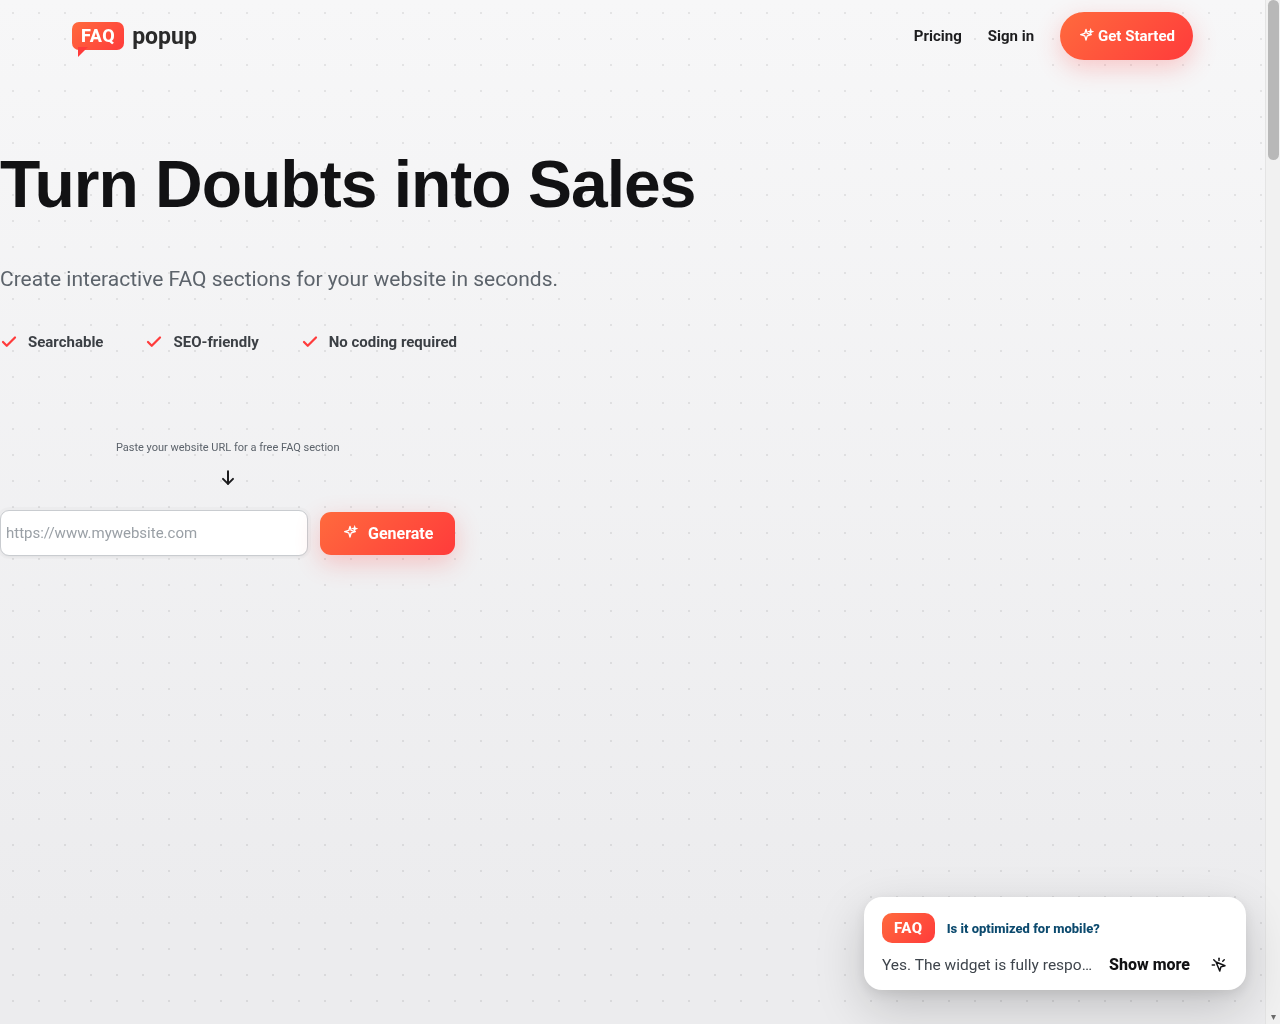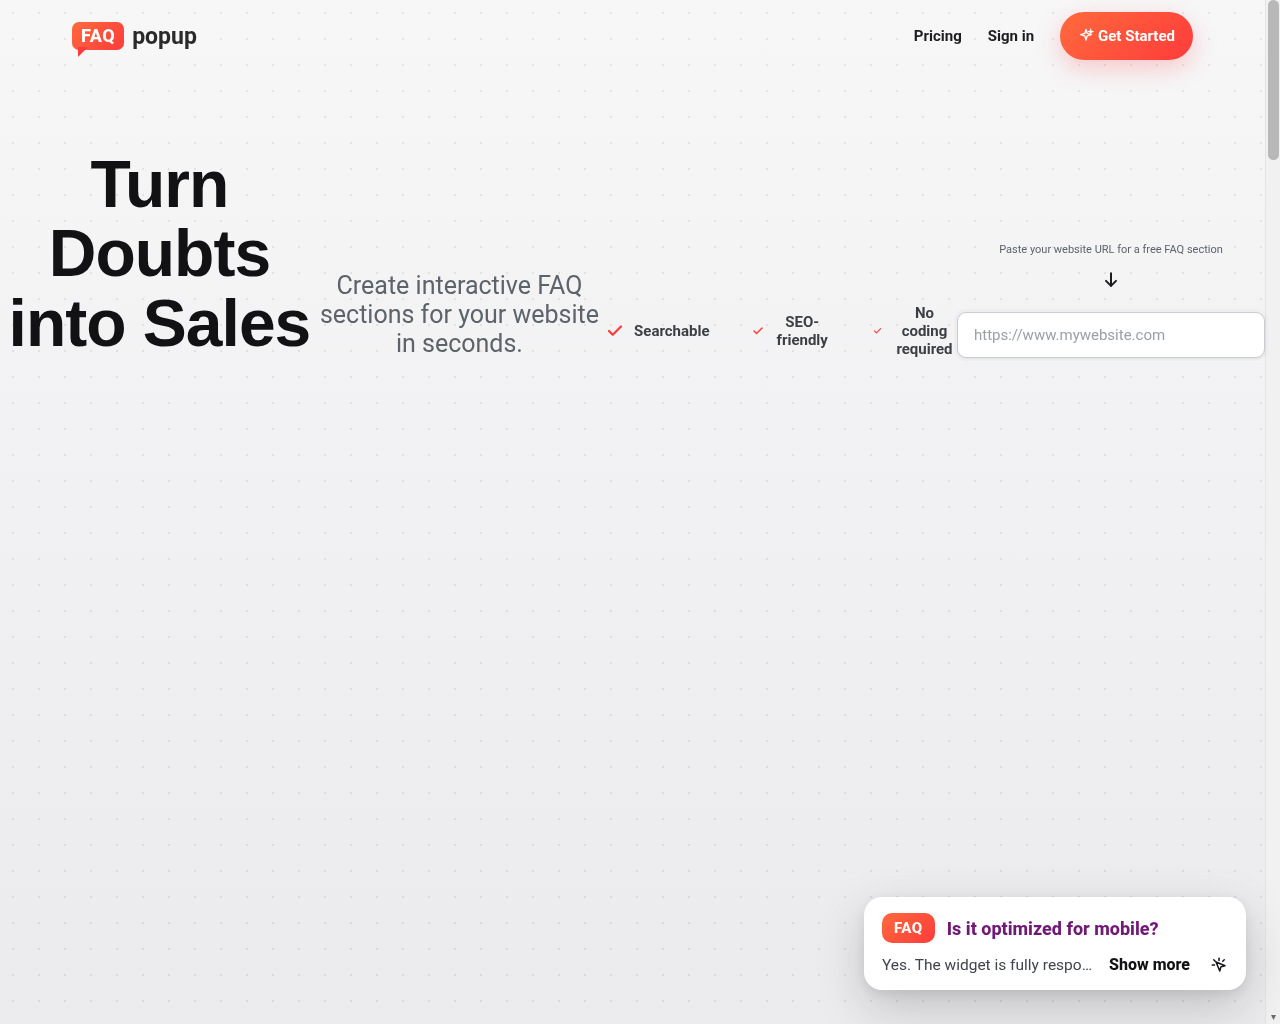--- a/index.html
+++ b/index.html
@@ -46,38 +46,38 @@
   .btn-primary{
     display:inline-flex;align-items:center;gap:4px;
     background:linear-gradient(135deg,var(--orange1),var(--orange2));
     color:#fff;font-weight:700;font-size:15px;
     padding:15px 18px;border-radius:999px;border:none;cursor:pointer;
     box-shadow:var(--pill-shadow);
   }
   .sparkle{width:16px;height:16px;flex:0 0 16px;}
 
   
-  .hero{position:absolute;top:150px;left:6px;right:15px;display:flex;flex-direction:row;align-items:flex-end;text-align:center;}
+  .hero{position:absolute;top:150px;left:0;right:15px;display:flex;flex-direction:column;align-items:flex-start;text-align:center;}
   .hero h1{
     font-size:66px;line-height:1.05;font-weight:900;letter-spacing:-1px;
     color:#121214;
     font-family:"Arial Black","Segoe UI",sans-serif;
   }
-  .hero .sub{font-size:25px;color:var(--muted);}
+  .hero .sub{margin-top:48px;font-size:21px;color:var(--muted);}
   .features{margin-top:42px;display:flex;gap:42px;align-items:center;}
   .feat{display:flex;align-items:center;gap:10px;font-weight:700;color:#3b3f44;font-size:15px;}
   .check{width:18px;height:18px;color:var(--orange2);stroke:var(--orange2);}
 
   .cta-block{margin-top:90px;display:flex;flex-direction:column;align-items:center;}
   .cta-hint{color:var(--muted);font-size:11px;}
   .arrow-down{margin-top:14px;color:#1c1c1e;}
   .input-row{margin-top:22px;display:flex;align-items:center;gap:12px;}
   .url-input{
     width:308px;height:46px;border:1px solid var(--input-border);border-radius:9px;
-    background:#fff;padding:0 16px;font-size:15px;color:#333;outline:none;
+    background:#fff;padding:0 5px;font-size:15px;color:#333;outline:none;
     box-shadow:0 1px 2px rgba(0,0,0,.04), 0 0 0 3px rgba(0,0,0,0.02);
   }
   .url-input::placeholder{color:#9aa0a6;}
   .btn-generate{
     display:inline-flex;align-items:center;gap:10px;
     background:linear-gradient(135deg,var(--orange1),var(--orange2));
     color:#fff;font-weight:700;font-size:16px;
     padding:12px 22px;border-radius:11px;border:none;cursor:pointer;
     box-shadow:var(--pill-shadow);
   }
@@ -87,21 +87,21 @@
     position:absolute;right:34px;bottom:34px;width:382px;
     background:#fff;border-radius:18px;padding:16px 18px 16px 18px;
     box-shadow:0 18px 50px rgba(0,0,0,.18),0 4px 12px rgba(0,0,0,.08);
   }
   .popup-top{display:flex;align-items:center;gap:12px;}
   .faq-badge{
     background:linear-gradient(135deg,var(--orange1),var(--orange2));
     color:#fff;font-weight:800;font-size:15px;letter-spacing:.5px;
     padding:6px 12px;border-radius:10px;
   }
-  .popup-q{font-weight:800;font-size:18px;color:#701a75;}
+  .popup-q{font-weight:800;font-size:13px;color:#0c4a6e;}
   .popup-a-row{margin-top:12px;display:flex;align-items:center;gap:10px;white-space:nowrap;}
   .popup-a{color:#3f454c;font-size:15.5px;overflow:hidden;text-overflow:ellipsis;max-width:230px;}
   .show-more{font-weight:800;font-size:16px;color:#121214;cursor:pointer;display:inline-flex;align-items:center;gap:20px;}
   .cursor-click{width:18px;height:18px;}
 
 </style>
 </head>
 <body>
 
 <div class="scroll-track">
@@ -153,20 +153,27 @@
   </div>
 
   <div class="cta-block">
     <div class="cta-hint">Paste your website URL for a free FAQ section</div>
     <svg class="arrow-down" width="20" height="20" viewBox="0 0 24 24" fill="none" stroke="currentColor" stroke-width="2.4" stroke-linecap="round" stroke-linejoin="round">
       <line x1="12" y1="4" x2="12" y2="19"></line>
         <polyline points="6 13 12 19 18 13"></polyline>
     </svg>
     <div class="input-row">
       <input class="url-input" type="text" placeholder="https://www.mywebsite.com" style="">
+      <button class="btn-generate">
+        <svg class="sparkle" viewBox="0 0 24 24" fill="none" stroke="currentColor" stroke-width="2">
+          <path d="M12 2 L13.8 8.2 L20 10 L13.8 11.8 L12 18 L10.2 11.8 L4 10 L10.2 8.2 Z" stroke-linejoin="round"></path>
+          <path d="M19 3 L19.6 4.8 L21.4 5.4 L19.6 6 L19 7.8 L18.4 6 L16.6 5.4 L18.4 4.8 Z"></path>
+        </svg>
+        <span>Generate</span>
+      </button>
     </div>
   </div>
 </section>
 
 <div class="popup">
   <div class="popup-top">
     <span class="faq-badge">FAQ</span>
     <span class="popup-q">Is it optimized for mobile?</span>
   </div>
   <div class="popup-a-row">

